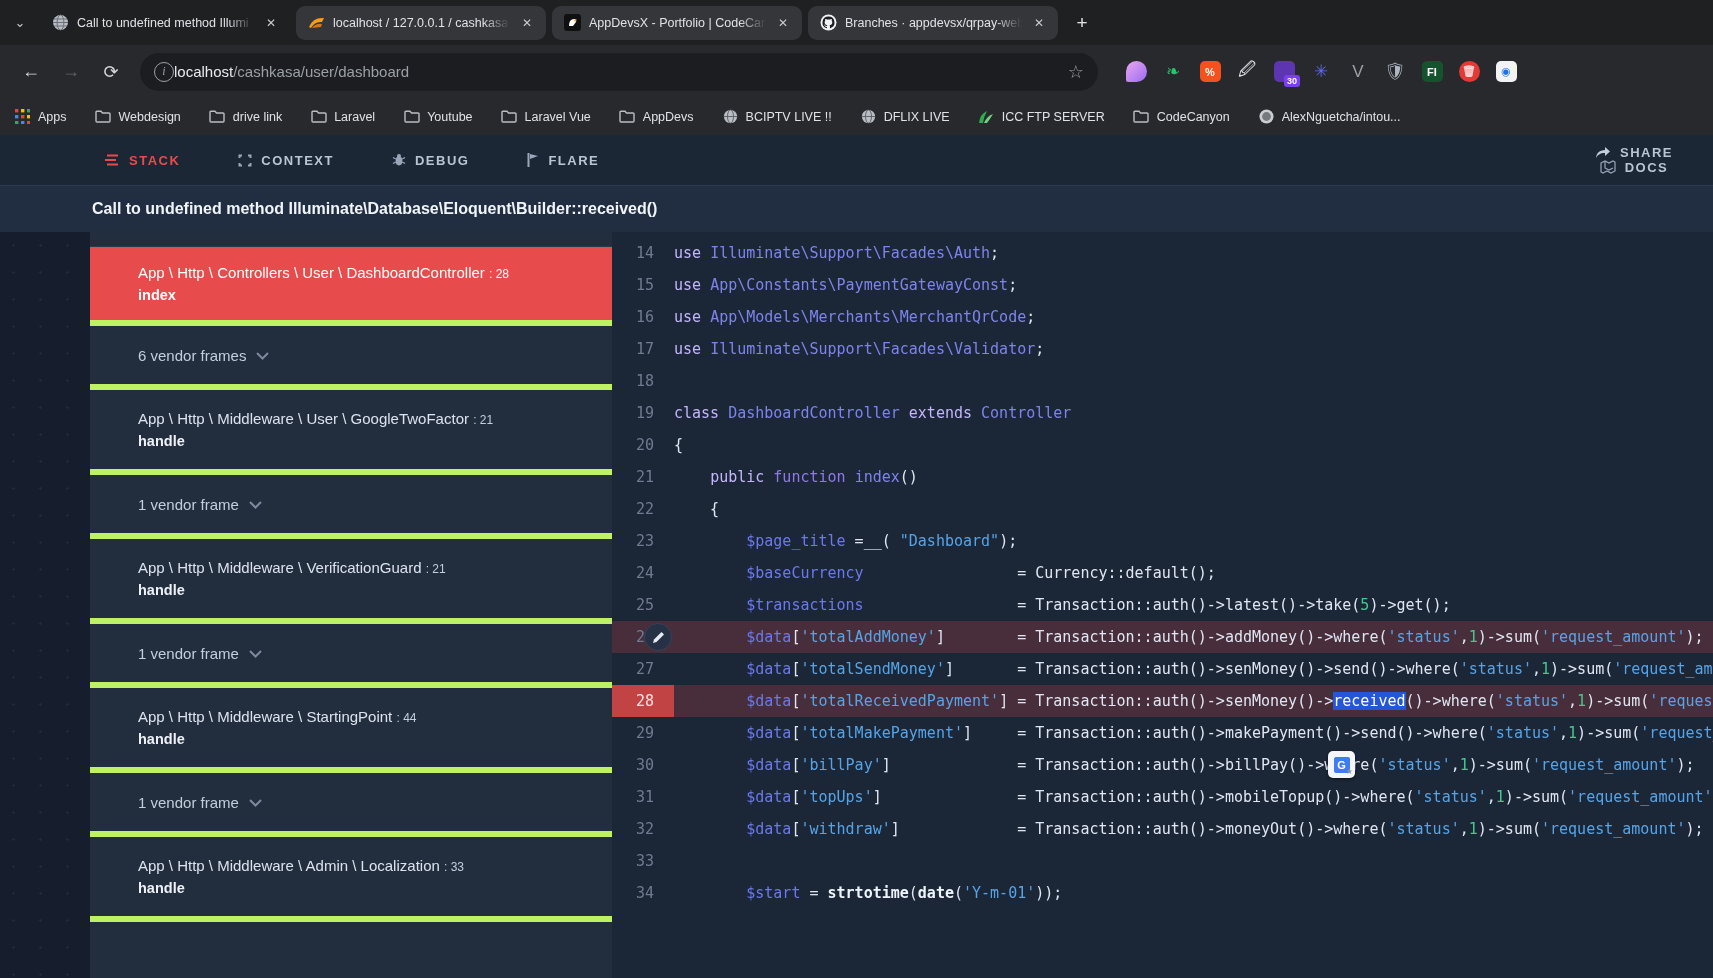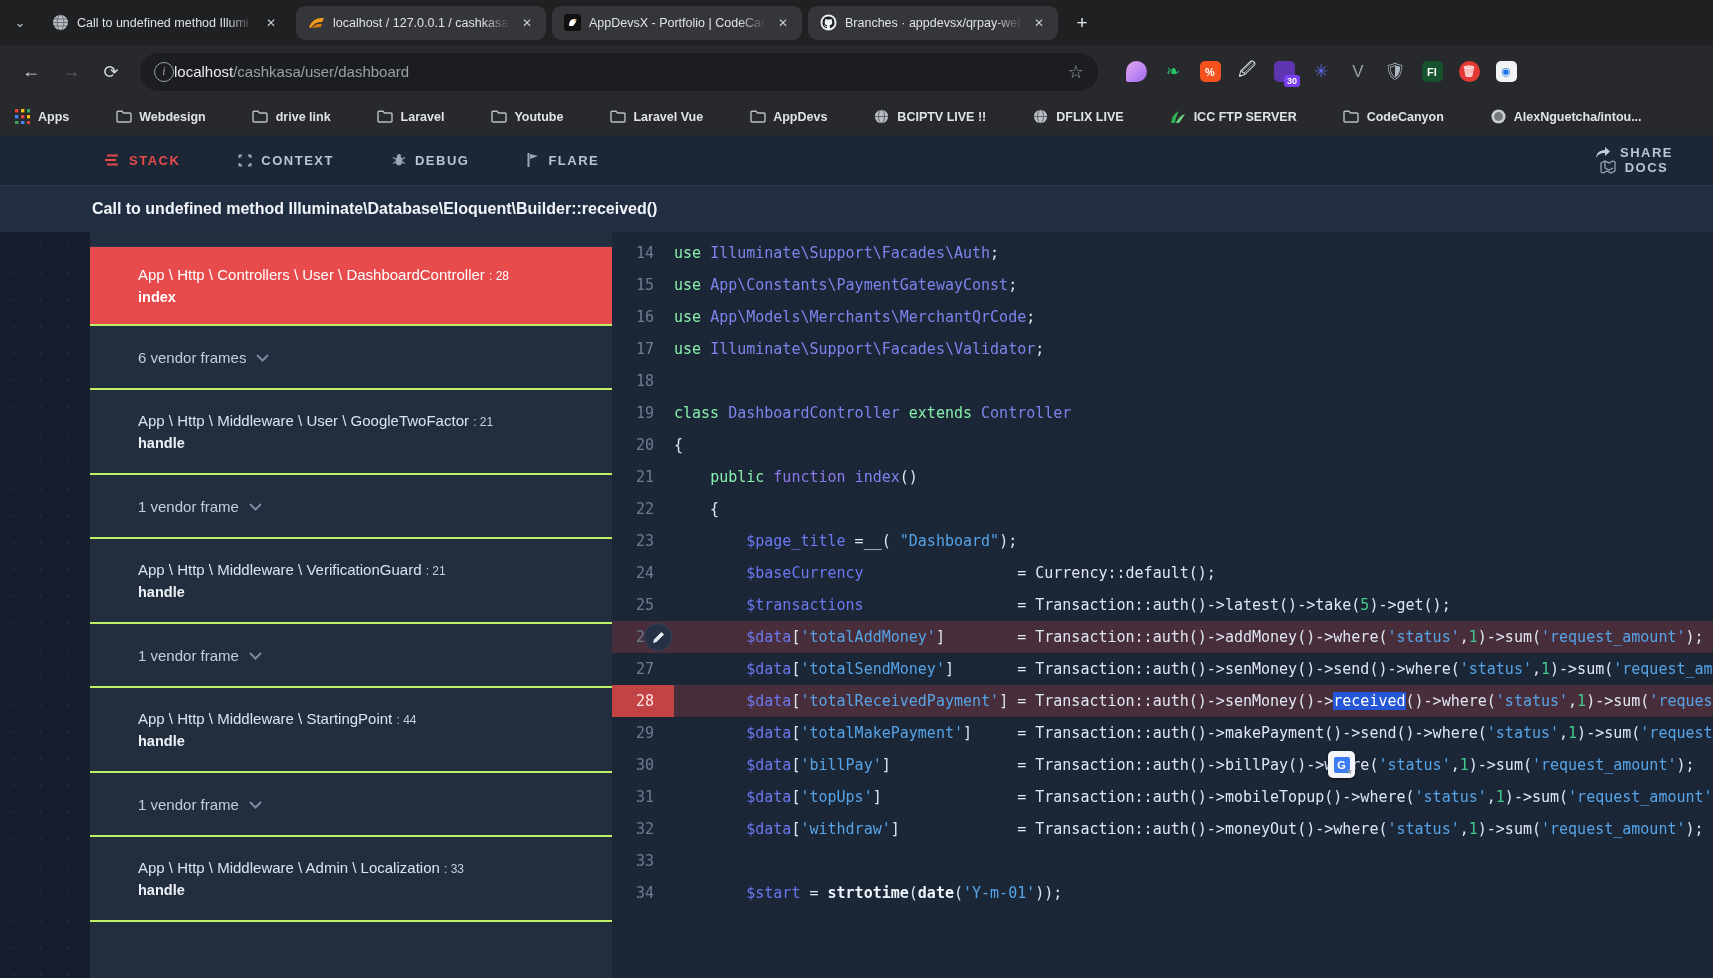--- a/index.html
+++ b/index.html
@@ -32,58 +32,58 @@
   .urltext { font-size:15px; color:#9aa0a6; white-space:nowrap; }
   .urltext .host { color:#e8eaed; }
   .star { margin-left:auto; color:#9aa0a6; font-size:18px; }
   .extrow { display:flex; align-items:center; gap:13px; margin-left:26px; }
   .ext { width:24px; height:24px; display:flex; align-items:center; justify-content:center; position:relative; }
   .ext .chip { width:21px; height:21px; border-radius:5px; display:flex; align-items:center; justify-content:center;
                font-size:11px; font-weight:bold; color:#fff; }
   .ext .badge { position:absolute; right:-4px; bottom:-3px; background:#7b3ff2; color:#fff; font-size:9px;
                 padding:1px 3px; border-radius:3px; font-weight:bold; }
 
-  .bookbar { height:37px; background:#28292c; display:flex; align-items:center; padding:0 14px; gap:46px;font-weight:bold; }
+  .bookbar { height:37px; background:#28292c; display:flex; align-items:center; padding:0 14px; gap:28px; }
   .bm { display:flex; align-items:center; gap:7px; color:#dfe2e6; font-size:12.5px; white-space:nowrap; }
   .bm .bicon { width:17px; height:17px; display:flex; align-items:center; justify-content:center; }
 
   
   .ig-nav { height:50px; background:#1c2736; display:flex; align-items:center; padding:0 40px 0 105px;text-align:center; }
   .ig-tab { display:flex; align-items:center; gap:9px; font-size:13px; font-weight:bold; letter-spacing:1.5px;
             color:#b9c4d4; margin-right:58px; }
   .ig-tab.red { color:#e84b4b; }
   .ig-right { margin-left:auto; display:flex; align-items:center;flex-direction:column; }
   .ig-right .ig-tab { margin-right:0; margin-left:75px; }
   .ig-title { height:47px; background:#212d40; border-top:1px solid #2c3a52; display:flex; align-items:center;
               padding-left:92px; color:#f1f5fa; font-size:16px; font-weight:bold; }
 
   
   .content { position:relative; height:746px; display:flex; background:#161d2d; }
   .dots { background-image:radial-gradient(rgba(255,255,255,.05) 1.2px, transparent 1.3px); background-size:27px 27px; }
   .lstrip { flex:0 0 90px; }
   .frames { flex:0 0 522px; background:#222d3e; display:flex; flex-direction:column; }
-  .fr { border-bottom:2px solid #bef264; padding-left:48px; }
+  .fr { border-bottom:6px solid #bef264; padding-left:48px; }
   .fr.spacer { height:15px; border-bottom:1px solid #2b3850; }
   .fr.app { height:85px; display:flex; flex-direction:column; justify-content:center; }
   .fr.app .fpath { color:#dbe3ee; font-size:15px; }
   .fr.app .fpath .fline { font-size:12px; color:#c4cfde; }
   .fr.app .fmethod { color:#eef2f8; font-weight:bold; font-size:14.5px; margin-top:6px; }
   .fr.active { background:#e84b4b; height:79px; }
   .fr.active .fpath, .fr.active .fmethod, .fr.active .fpath .fline { color:#ffffff; }
   .fr.vendor { height:64px; display:flex; align-items:center; gap:10px; color:#c3cedd; font-size:15px; }
   .fr.vendor svg { margin-top:2px; }
 
   .code { flex:1; background:#1b2636; position:relative; overflow:hidden; padding-top:5px; }
   .cl { height:32px; display:flex; align-items:center; position:relative; }
   .cl .ln { flex:0 0 62px; text-align:right; padding-right:20px; color:#6e7c92;
             font:15px "DejaVu Sans Mono",monospace; align-self:stretch; line-height:32px; }
   .cl pre { font:15px/32px "DejaVu Sans Mono",monospace; color:#dfe6f2; white-space:pre; }
   .cl.hl { background:rgba(232,76,76,.22); }
   .cl .ln.err { background:#c14343; color:#ffe2e2; }
-  .p { color:#dfe6f2; } .k { color:#86efac; } .f { color:#8f79ea; }
+  .p { color:#dfe6f2; } .k { color:#c4b5fd; } .f { color:#8f79ea; }
   .t { color:#7d84ee; font-weight:normal; } .v { color:#6b79f1; }
   .s { color:#56a4e8; } .n { color:#42c98e; }
   .b { color:#eef4fc; font-weight:bold; }
   .sel { background:#2456d8; color:#fff; }
 
   .pencil { position:absolute; left:32px; top:2px; width:28px; height:28px; border-radius:50%;
             background:#263145; border:1px solid #344258; display:flex; align-items:center; justify-content:center; }
   .gtrans { position:absolute; left:716px; top:2px; width:27px; height:27px; background:#f4f6f9; border-radius:5px;
             box-shadow:0 1px 3px rgba(0,0,0,.5); display:flex; align-items:center; justify-content:center; }
   .gtrans .gsq { width:16px; height:16px; background:#3d7cf4; border-radius:2px; color:#fff; font-size:11px;

